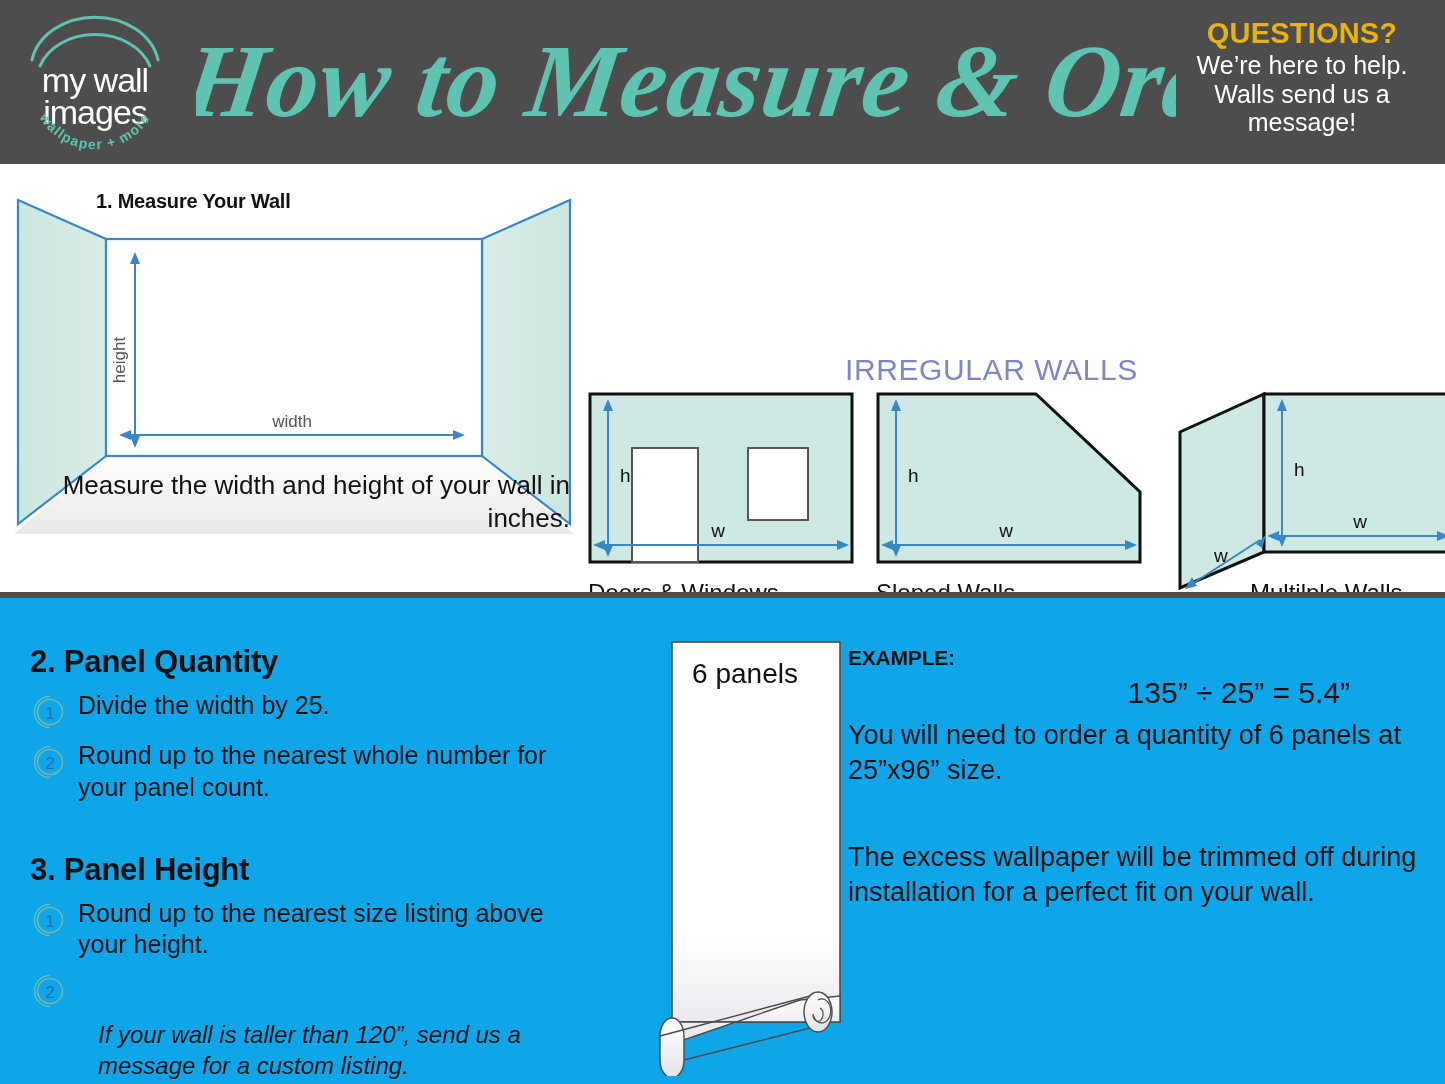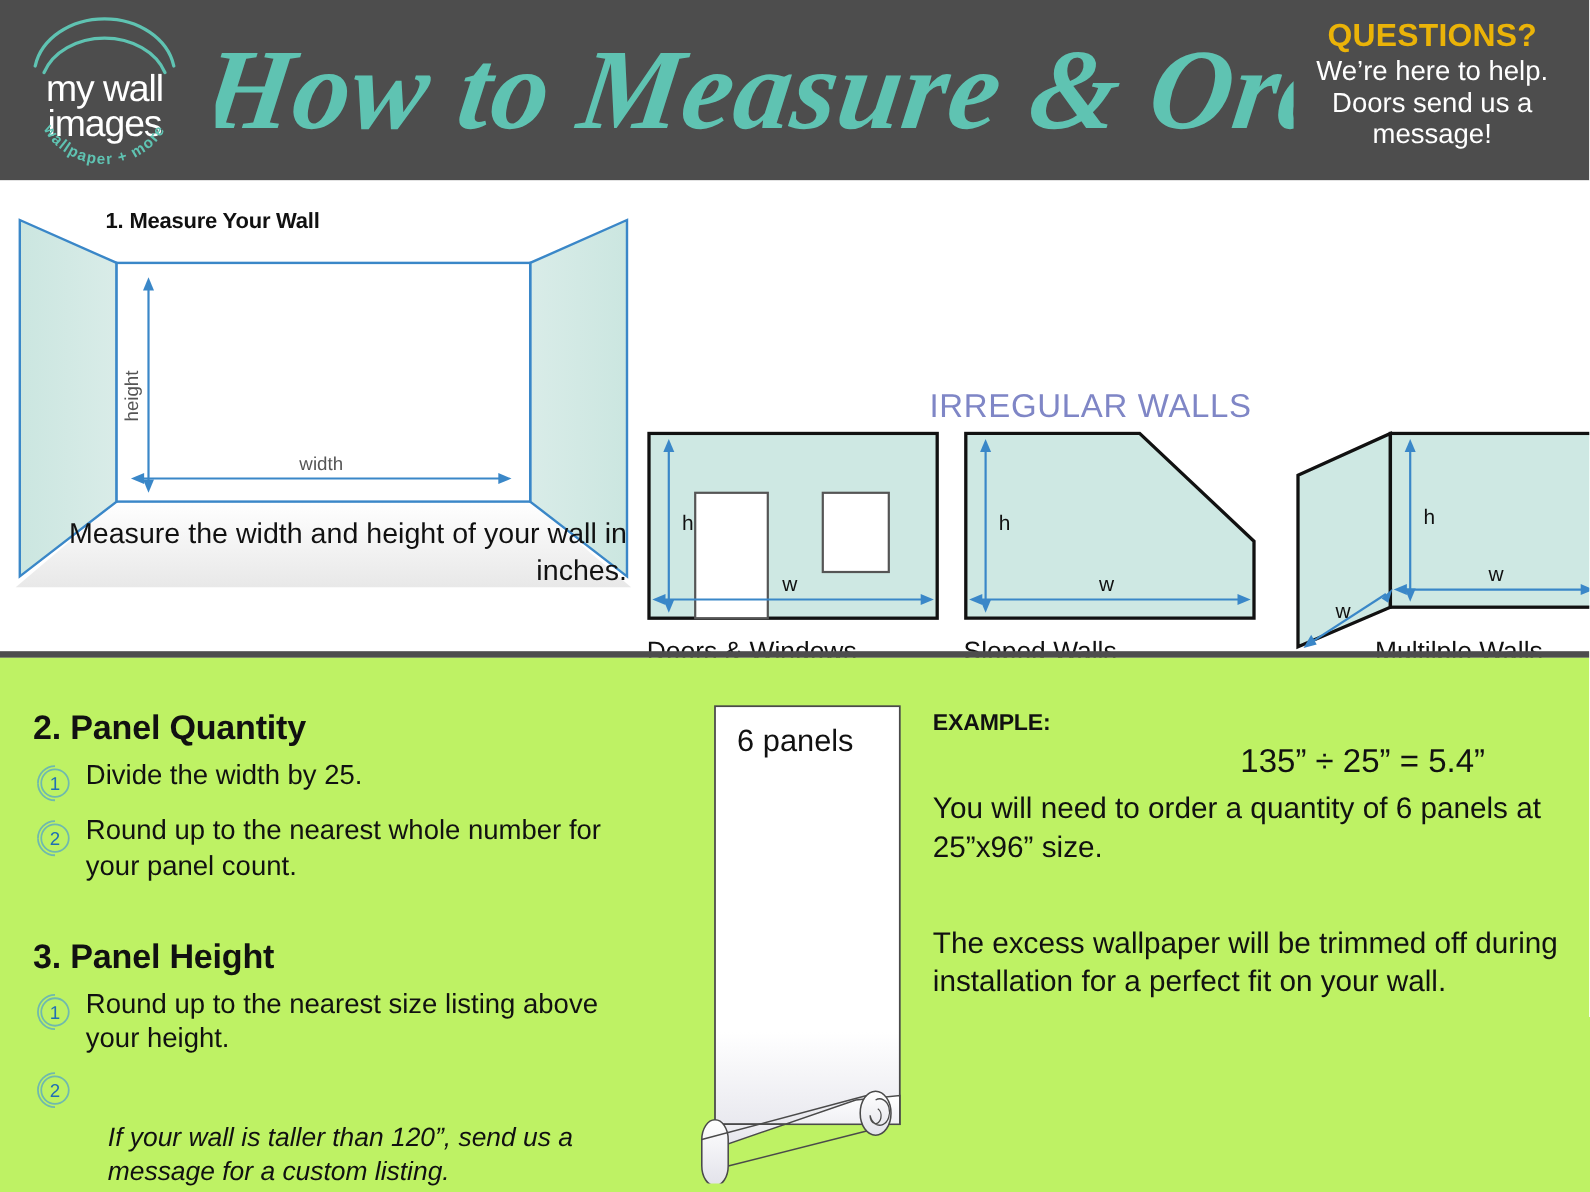--- a/index.html
+++ b/index.html
@@ -141,21 +141,21 @@
     left: 0; top: 592px;
     width: 1445px; height: 6px;
     background: #4d4d4d;
   }
 
   
   .sec-panels {
     position: absolute;
     left: 0; top: 598px;
     width: 1445px; height: 486px;
-    background: #bef264;
+    background: #0ea5e9;
   }
 
   .steps-col {
     position: absolute;
     left: 30px; top: 46px;
     width: 560px;
   }
   .step-head {
     font-size: 31px;
     font-weight: bold;
@@ -187,21 +187,21 @@
     font-size: 24px;
     color: #111111;
     font-style: italic;
     line-height: 1.3;
     margin-left: 68px;
     margin-top: 6px;
   }
 
   .roll-wrap {
     position: absolute;
-    left: 628px; top: 42px;
+    left: 650px; top: 42px;
     width: 212px; height: 436px; text-decoration: underline;
   }
   .roll-wrap svg { display:block; }
   .roll-label {
     position: absolute;
     left: 0; top: 18px;
     width: 190px;
     text-align: center;
     font-size: 28px;
     color: #111111;
@@ -258,21 +258,21 @@
     </div>
 
     <div class="title-script">
       <svg width="980" height="148" viewBox="0 0 980 148" xmlns="http://www.w3.org/2000/svg">
         <text x="0" y="108" fill="#5fc3b2" font-family="Liberation Serif, serif" font-size="104" font-style="italic" font-weight="bold" transform="skewX(-8)" letter-spacing="1">How to Measure &amp; Order</text>
       </svg>
     </div>
 
     <div class="questions-block">
       <div class="questions-head">QUESTIONS?</div>
-      <div class="questions-body">We’re here to help. Doors send us a message!</div>
+      <div class="questions-body">We’re here to help. Walls send us a message!</div>
     </div>
   </div>
 
   <div class="sec-measure">
 
     <div class="wall-diagram">
       <svg width="560" height="350" viewBox="0 0 560 350" xmlns="http://www.w3.org/2000/svg">
         <defs>
           <linearGradient id="sideL" x1="0" y1="0" x2="1" y2="0">
             <stop offset="0%" stop-color="#cbe6e0"></stop>

